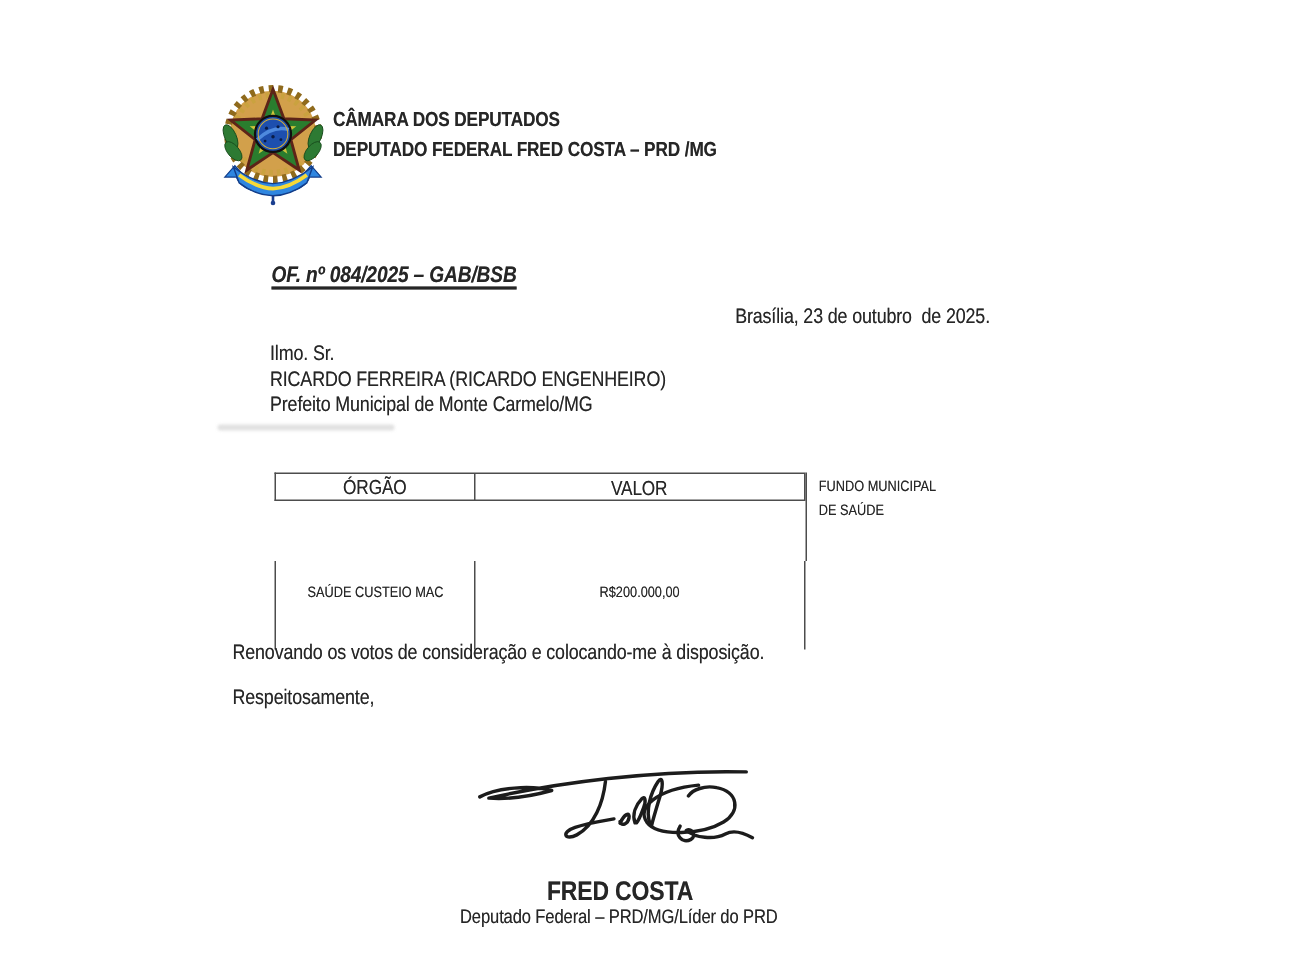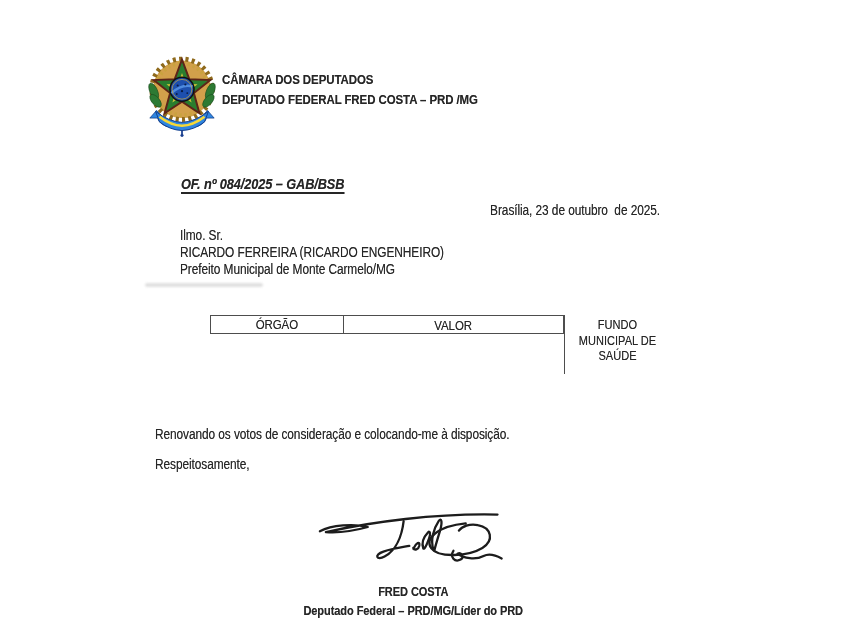--- a/index.html
+++ b/index.html
@@ -25,47 +25,47 @@
   .dateline{width:300px;text-align:right;font-size:14px;}
   .recipient-line{font-size:14px;line-height:17px;}
 
   .artifact{
     position:absolute;left:145px;top:283px;width:118px;height:4px;
     background:var(--artifact,#d9d9d9);filter:blur(1.2px);opacity:.8;border-radius:2px;
   }
 
   .tbl{
     position:absolute;left:183px;top:315px;width:460px;
-    display:grid;grid-template-columns:133px 221px 106px;box-sizing:border-box;margin-left:27px;
+    display:grid;grid-template-columns:133px 221px 106px;box-sizing:border-box;
   }
   .tbl *{box-sizing:border-box;}
   .th{
     height:19px;border:1px solid var(--table-border,#4d4d4d);border-right:none;
     display:flex;align-items:center;justify-content:center;
     font-size:13.5px;letter-spacing:-0.1px;text-shadow:0 0 .45px rgba(45,45,45,.55);
   }
   .th.last{border-right:1px solid var(--table-border,#4d4d4d);align-items:flex-end;}
   .td{
     height:59px;border-left:1px solid var(--table-border,#4d4d4d);
     display:flex;justify-content:center;align-items:flex-start;
-    font-size:13px;text-align:center;text-shadow:0 0 .45px rgba(45,45,45,.55);
+    font-size:10px;text-shadow:0 0 .45px rgba(45,45,45,.55);
   }
   .td.last{border-right:1px solid var(--table-border,#4d4d4d);}
   .td .cell-inner{display:block;}
   .td-orgao .cell-inner{width:112px;line-height:15.5px;padding-top:2px;}
   .td-mid .cell-inner{padding-top:16px;}
 
   .closing-line{font-size:14px;}
 
   .signature{position:absolute;left:306px;top:503px;width:200px;height:64px;transform:rotate(-1.5deg);}
   .signature path{fill:none;stroke:var(--signature-ink,#1c1c1c);stroke-width:2.3;
                   stroke-linecap:round;stroke-linejoin:round;}
 
-  .signer-block{position:absolute;left:183px;width:460px;text-align:center;font-weight:bold;}
-  .signer-name{font-weight:bold;font-size:13px;}
+  .signer-block{position:absolute;left:183px;width:460px;text-align:center;}
+  .signer-name{font-weight:bold;font-size:18px;}
   .signer-role{font-size:13px;}
 </style>
 </head>
 <body>
 
 <div class="page">
 
   <svg class="emblem" viewBox="0 0 75 86" aria-hidden="true">
     <circle cx="37.5" cy="36" r="30" fill="var(--emblem-gold)"></circle>
     <circle cx="37.5" cy="36" r="31.5" fill="none" stroke="var(--emblem-gold-dark)" stroke-width="5" stroke-dasharray="3.2 3.4"></circle>
@@ -113,20 +113,26 @@
     <div class="th">
         <span class="sqz-c">ÓRGÃO</span>
       </div>
     <div class="th last">
         <span class="sqz-c">VALOR</span>
       </div>
 
     <div class="td td-orgao">
         <span class="cell-inner sqz-c">FUNDO MUNICIPAL DE SAÚDE</span>
       </div>
+    <div class="td td-mid">
+        <span class="cell-inner sqz-c">SAÚDE CUSTEIO MAC</span>
+      </div>
+    <div class="td td-mid last">
+        <span class="cell-inner sqz-c">R$200.000,00</span>
+      </div>
   </div>
 
   <div class="t closing-line sqz" style="left:155px;top:426px;">Renovando os votos de consideração e colocando-me à disposição.</div>
   <div class="t closing-line sqz" style="left:155px;top:456px;">Respeitosamente,</div>
 
   <svg class="signature" viewBox="0 0 200 64" aria-hidden="true">
     <path d="M14 26 C26 20 48 19 62 23 C46 27 30 28 20 27 C66 18 130 11 192 14"></path>
     <path d="M98 18 C96 32 90 47 78 53 C70 57 67 51 77 48 C87 45 97 44 103 43"></path>
     <path d="M107 46 C110 40 114 38 113 43 C112 47 108 48 107 45"></path>
     <path d="M117 46 C115 40 118 34 122 30 C124 28 125 31 123 36 C121 41 119 45 118 46"></path>

